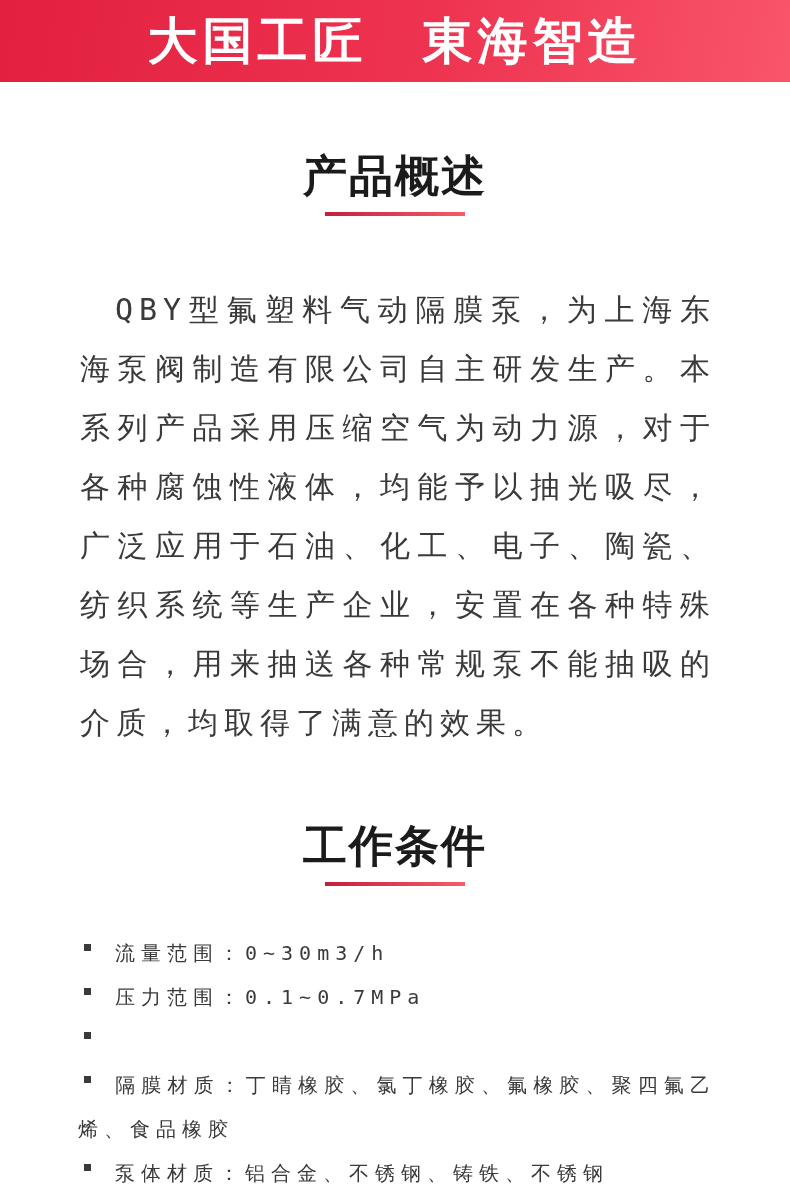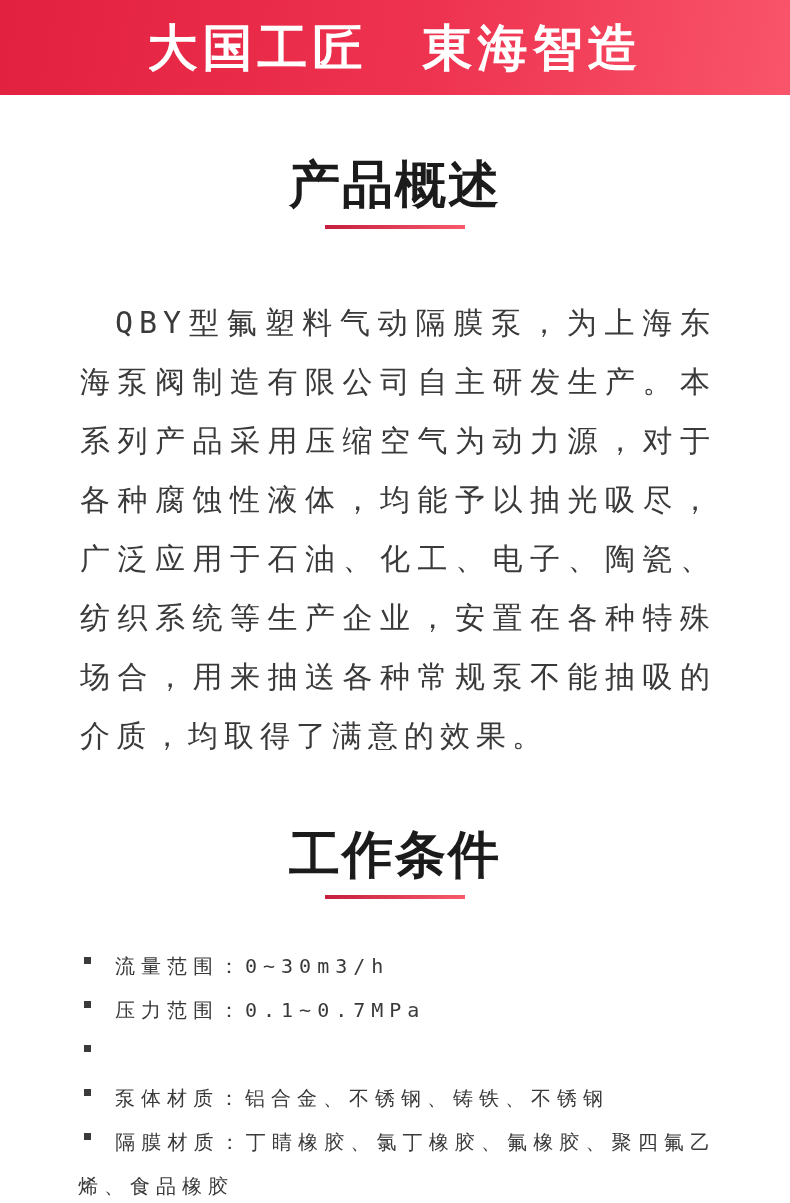--- a/index.html
+++ b/index.html
@@ -16,42 +16,42 @@
   body{
     width:790px;height:1203px;
     background:#ffffff;
     overflow:hidden;
     font-family:"Liberation Sans",sans-serif;
   }
   .page{width:790px;height:1203px;position:relative;}
 
   
   .banner{
-    width:790px;height:95px;
+    width:790px;height:82px;
     background:linear-gradient(100deg,var(--banner-gradient-start) 0%,#ee3350 55%,var(--banner-gradient-end) 100%);
     display:flex;align-items:center;justify-content:center;
   }
   .banner-title{
     margin:0;
     color:var(--banner-text-color);
     font-family:"Liberation Sans",sans-serif;
     font-weight:bold;
     font-size:50px;
     line-height:1;
     letter-spacing:5px;
     white-space:nowrap;
   }
 
   
   .sec-heading{
     margin:6px;
     text-align:center;
-    font-family:Liberation Mono, monospace;
+    font-family:Liberation Sans, sans-serif;
     font-weight:800;
-    font-size:51px;
+    font-size:44px;
     line-height:46px;
     letter-spacing:2px;
     color:var(--heading-color);
   }
   .s1 .sec-heading{margin-top:71px;}
   .s2 .sec-heading{margin-top:71px;}
   .sec-underline{
     width:140px;height:4px;
     margin:13px auto 0 auto;
     background:linear-gradient(90deg,var(--underline-gradient-start) 0%,var(--underline-gradient-end) 100%);
@@ -109,21 +109,21 @@
       <div class="spec-item">
         <span class="bullet"></span><span class="spec-text">流量范围：0~30m3/h</span>
       </div>
       <div class="spec-item">
         <span class="bullet"></span><span class="spec-text">压力范围：0.1~0.7MPa</span>
       </div>
       <div class="spec-item">
         <span class="bullet"></span>
       </div>
       <div class="spec-item">
-        <span class="bullet"></span><span class="spec-text">泵体材质：铝合金、不锈钢、铸铁、不锈钢</span>
+        <span class="bullet"></span><span class="spec-text">隔膜材质：丁睛橡胶、氯丁橡胶、氟橡胶、聚四氟乙烯、食品橡胶</span>
       </div>
       <div class="spec-item">
-        <span class="bullet"></span><span class="spec-text">隔膜材质：丁睛橡胶、氯丁橡胶、氟橡胶、聚四氟乙烯、食品橡胶</span>
+        <span class="bullet"></span><span class="spec-text">泵体材质：铝合金、不锈钢、铸铁、不锈钢</span>
       </div>
     </div>
   </section>
 
 </div>
 
 </body></html>

